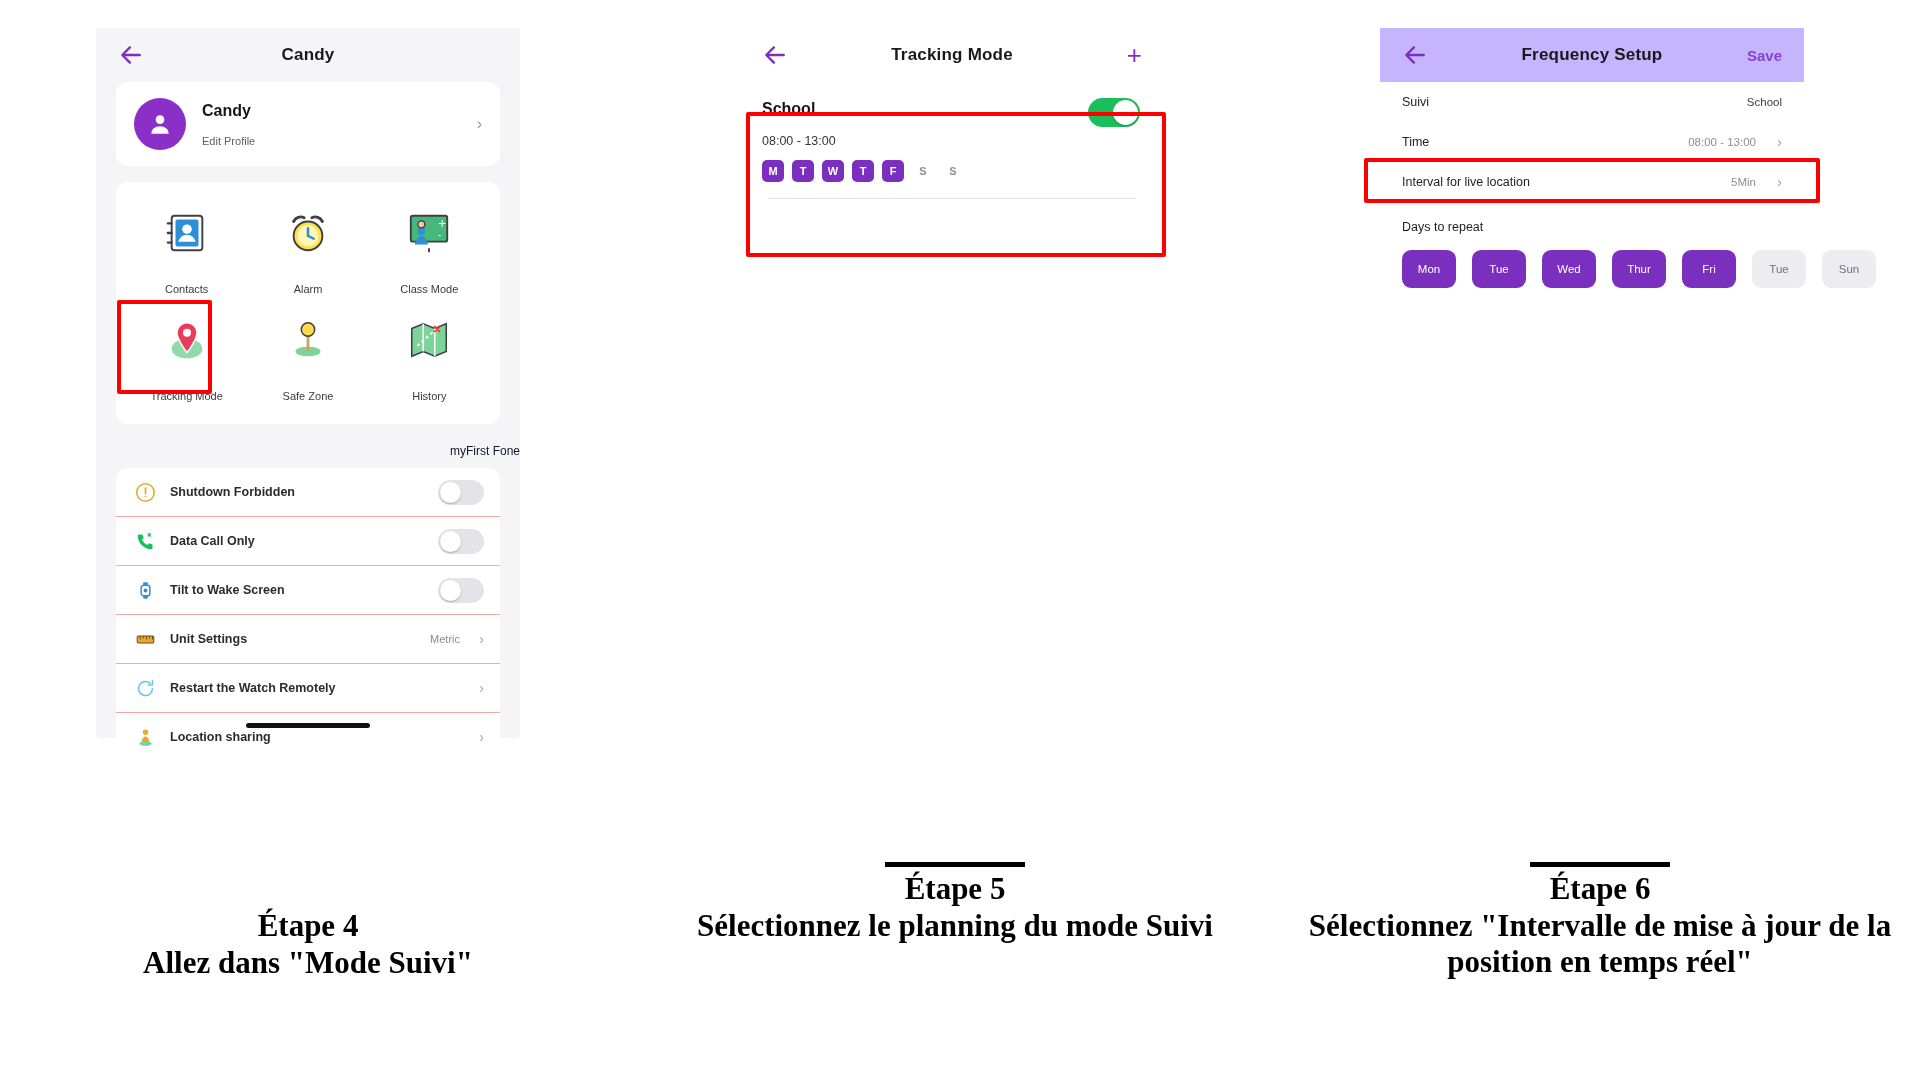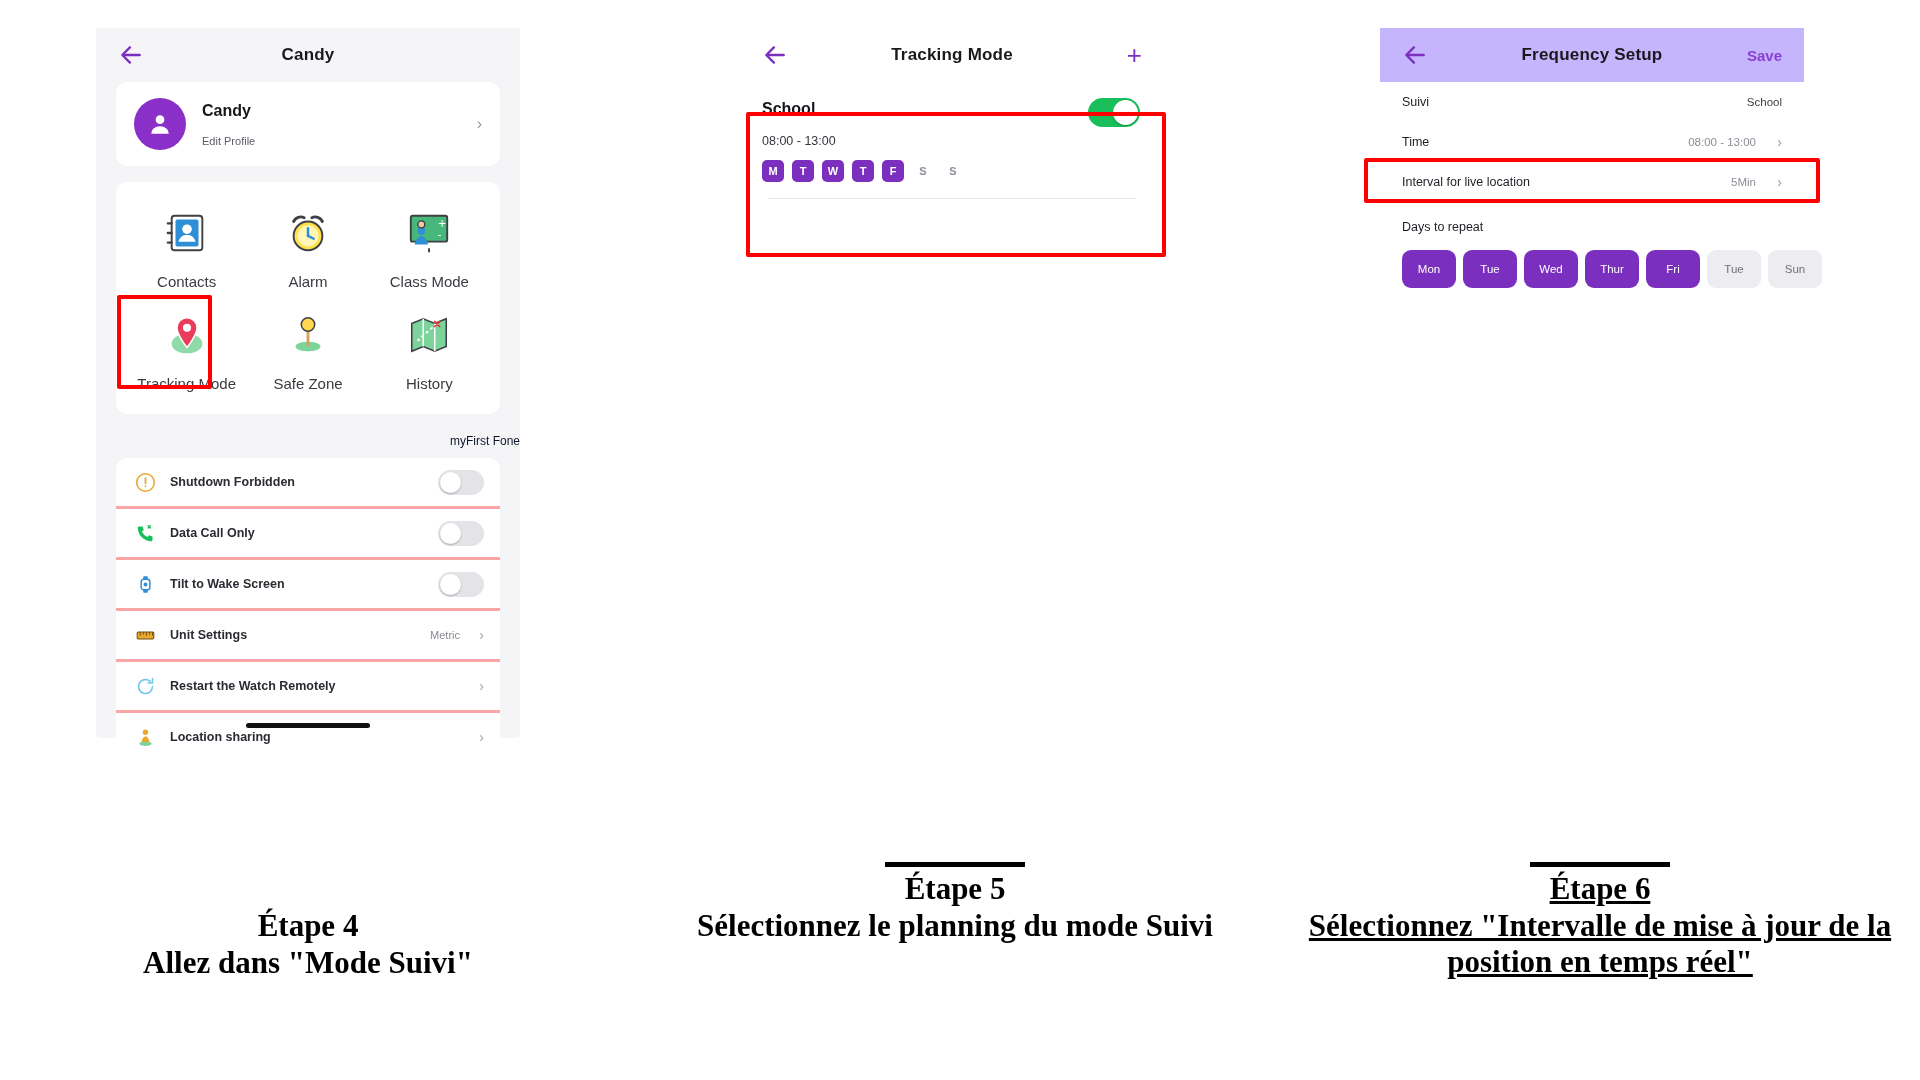--- a/index.html
+++ b/index.html
@@ -120,23 +120,23 @@
     position: relative;
   }
   .grid-ico {
     width: 54px;
     height: 50px;
     display: flex;
     align-items: center;
     justify-content: center;
   }
   .grid-label {
-    font-size: 15px;
+    font-size: 11px;
     color: #3a3a42;
-    margin-top: 15px;
+    margin-top: 25px;
   }
   .hl-box {
     position: absolute;
     border: 4px solid #ff0000;
     border-radius: 2px;
     box-sizing: border-box;
     pointer-events: none;
   }
 
   .section-label {
@@ -146,21 +146,21 @@
     text-align: right;
   }
 
   .list-card { background: #ffffff; border-radius: 12px; margin: 0 20px; overflow: hidden; }
   .list-row {
     position: relative;
     display: flex;
     align-items: center;
     height: 48px;
     padding: 0 16px;
-    border-bottom: 3px solid #fca5a5;
+    border-bottom: 1px solid #fca5a5;
   }
   .list-row:last-child { border-bottom: none; }
   .row-ico { width: 26px; height: 26px; display:flex; align-items:center; justify-content:center; flex:0 0 auto; }
   .row-label { font-size: 12.5px; color: #2b2b33; margin-left: 12px; font-weight: 600; }
   .row-value { position:absolute; right: 40px; font-size: 11px; color: #8a8a94; margin-left: 40px; }
   .row-chev { position:absolute; right: 16px; font-size: 14px; color: #a4a4ae; }
 
   .toggle {
     position: absolute;
     right: 16px;
@@ -220,21 +220,21 @@
     align-items: center;
     height: 40px;
     padding: 0 22px;
     box-sizing: border-box;
   }
   .freq-label { font-size: 12.5px; color: #1e1e25; }
   .freq-val { position: absolute; right: 48px; font-size: 11.5px; color: #8d8d97; }
   .freq-val.plain { right: 22px; color: #3c3c45; }
   .freq-chev { position: absolute; right: 22px; font-size: 14px; color: #9a9aa4; }
   .freq-section { font-size: 12.5px; color: #1e1e25; padding: 18px 22px 0 22px; }
-  .daypills { display: flex; gap: 7px; padding: 16px 22px 0 22px; }
+  .daypills { display: flex; gap: 16px; padding: 16px 22px 0 22px; }
   .pill {
     min-width: 42px;
     height: 38px;
     border-radius: 9px;
     display:flex; align-items:center; justify-content:center;
     background: #7b2fbe;
     color: #ffffff;
     font-size: 11.5px;
     padding: 0 6px;
   }
@@ -252,21 +252,21 @@
   .caption .step { font-size: 31px; display: block; }
   .caption .desc { font-size: 31px; display: block; }
   .cap-rule {
     width: 140px;
     height: 5px;
     background: #000;
     margin: 0 auto 4px auto;
   }
   #cap1 { left: 28px; top: 908px; width: 560px; }
   #cap2 { left: 660px; top: 862px; width: 590px; }
-  #cap3 { left: 1300px; top: 862px; width: 600px; text-decoration: underline; }
+  #cap3 { left: 1300px; top: 862px; width: 600px; }
 </style>
 </head>
 <body>
 
 <div class="stage">
 
   <div class="phone" id="panel1">
 
     <div class="app-bar">
       <span class="back-arrow">

